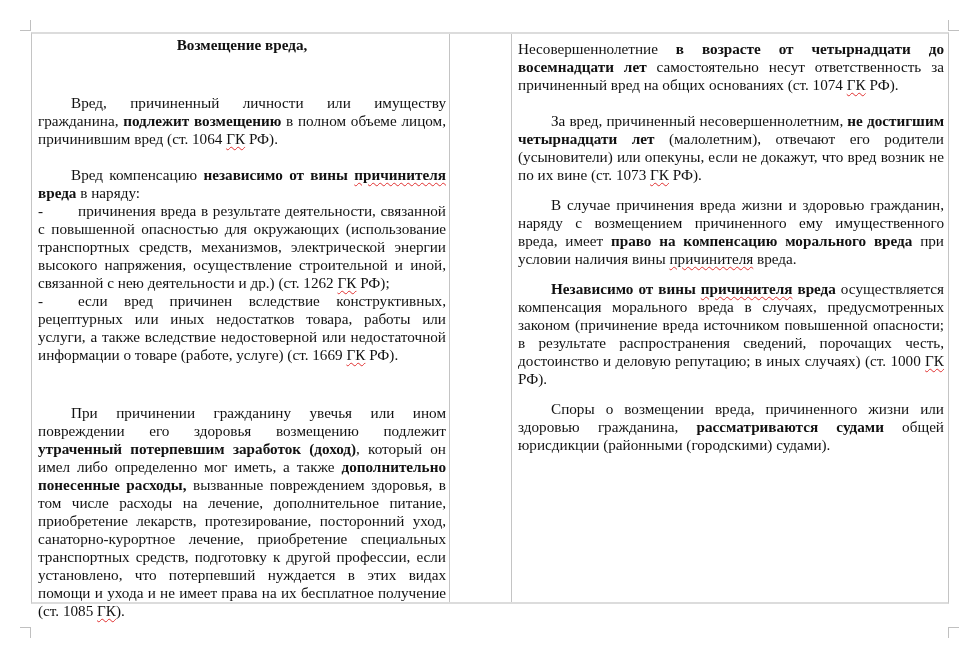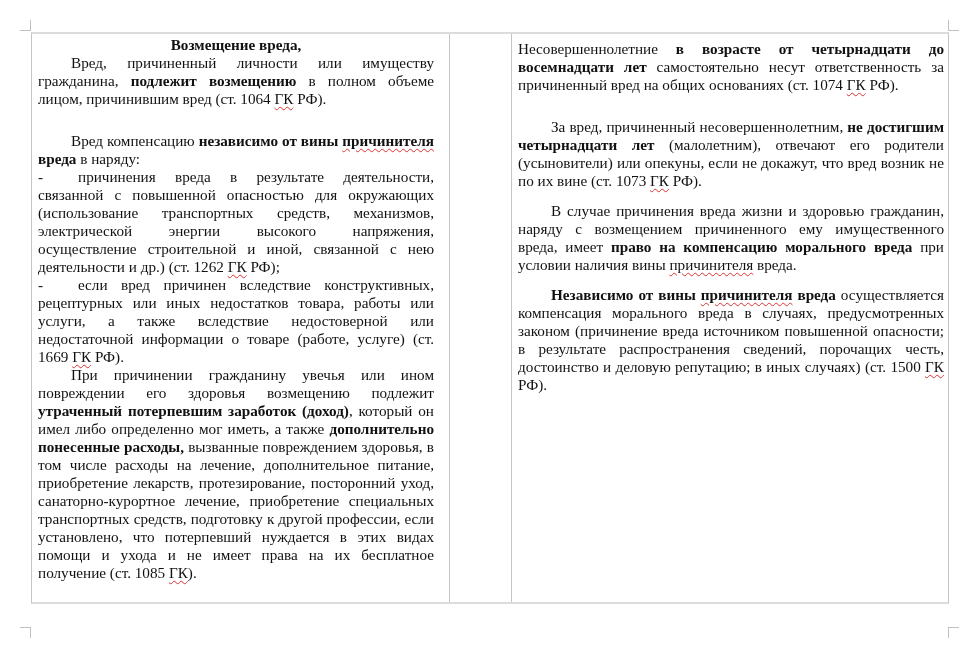--- a/index.html
+++ b/index.html
@@ -7,27 +7,27 @@
          font-family: "Liberation Serif", "DejaVu Serif", serif; color: #111; }
   .corner { position: absolute; width: 10px; height: 10px; }
   .corner.tl { left: 20px; top: 20px; border-right: 1px solid #c0c0c0; border-bottom: 1px solid #c0c0c0; }
   .corner.tr { left: 948px; top: 20px; border-left: 1px solid #c0c0c0; border-bottom: 1px solid #c0c0c0; }
   .corner.bl { left: 20px; top: 627px; border-right: 1px solid #c0c0c0; border-top: 1px solid #c0c0c0; }
   .corner.br { left: 948px; top: 627px; border-left: 1px solid #c0c0c0; border-top: 1px solid #c0c0c0; }
   .table { position: absolute; left: 31px; top: 32px; width: 916px; height: 568px;
            border-top: 2px solid #dcdcdc; border-bottom: 2px solid #dcdcdc;
            border-left: 1px solid #c4c4c4; border-right: 1px solid #c4c4c4; }
   .col { position: absolute; top: 0; bottom: 0; box-sizing: border-box; }
-  .col.left { left: 0; width: 418px; border-right: 1px solid #c4c4c4; padding: 2px 15px 0 6px; }
+  .col.left { left: 0; width: 418px; border-right: 1px solid #c4c4c4; padding: 2px 3px 0 6px; }
   .col.gap { left: 418px; width: 62px; border-right: 1px solid #c4c4c4; }
   .col.right { left: 480px; width: 436px; padding: 6px 4px 0 6px; }
   p { margin: 0; font-size: 15.2px; line-height: 18px; text-align: justify; }
-  p.ind { text-indent: 33px; }
+  p.ind { text-indent: 33px; margin-top: 40px; }
   p.sp { margin-top: 12px; }
-  p.sp2 { margin-top: 24px; }
+  p.sp2 { margin-top: 18px; }
   .title { text-align: center; font-weight: bold; font-size: 15.2px; line-height: 18px; margin: 0; }
   b { font-weight: bold; }
   .sq { text-decoration: underline wavy #e03030; text-decoration-thickness: 1px; text-underline-offset: 2px; }
   .dash { display: inline-block; width: 40px; text-indent: 0; }
 </style>
 </head>
 <body>
 
 <div class="corner tl"></div>
 <div class="corner tr"></div>
@@ -51,16 +51,17 @@
 
   <div class="col gap"></div>
 
   <div class="col right">
     <p><span>Несовершеннолетние </span><b>в возрасте от четырнадцати до восемнадцати лет</b><span> самостоятельно несут ответственность за причиненный вред на общих основаниях (ст. 1074 </span><span class="sq">ГК</span><span> РФ).</span></p>
 
     <p class="ind sp2"><span>За вред, причиненный несовершеннолетним, </span><b>не достигшим четырнадцати лет</b><span> (малолетним), отвечают его родители (усыновители) или опекуны, если не докажут, что вред возник не по их вине (ст. 1073 </span><span class="sq">ГК</span><span> РФ).</span></p>
 
     <p class="ind sp"><span>В случае причинения вреда жизни и здоровью гражданин, наряду с возмещением причиненного ему имущественного вреда, имеет </span><b>право на компенсацию морального вреда</b><span> при условии наличия вины </span><span class="sq">причинителя</span><span> вреда.</span></p>
 
-    <p class="ind sp"><b>Независимо от вины </b><b class="sq">причинителя</b><b> вреда</b><span> осуществляется компенсация морального вреда в случаях, предусмотренных законом (причинение вреда источником повышенной опасности; в результате распространения сведений, порочащих честь, достоинство и деловую репутацию; в иных случаях) (ст. 1500 </span><span class="sq">ГК</span><span> РФ).</span></p>
+    <p class="ind sp"><b>Независимо от вины </b><b class="sq">причинителя</b><b> вреда</b><span> осуществляется компенсация морального вреда в случаях, предусмотренных законом (причинение вреда источником повышенной опасности; в результате распространения сведений, порочащих честь, достоинство и деловую репутацию; в иных случаях) (ст. 1000 </span><span class="sq">ГК</span><span> РФ).</span></p>
 
+    <p class="ind sp"><span>Споры о возмещении вреда, причиненного жизни или здоровью гражданина, </span><b>рассматриваются судами</b><span> общей юрисдикции (районными (городскими) судами).</span></p>
   </div>
 </div>
 
 </body></html>

